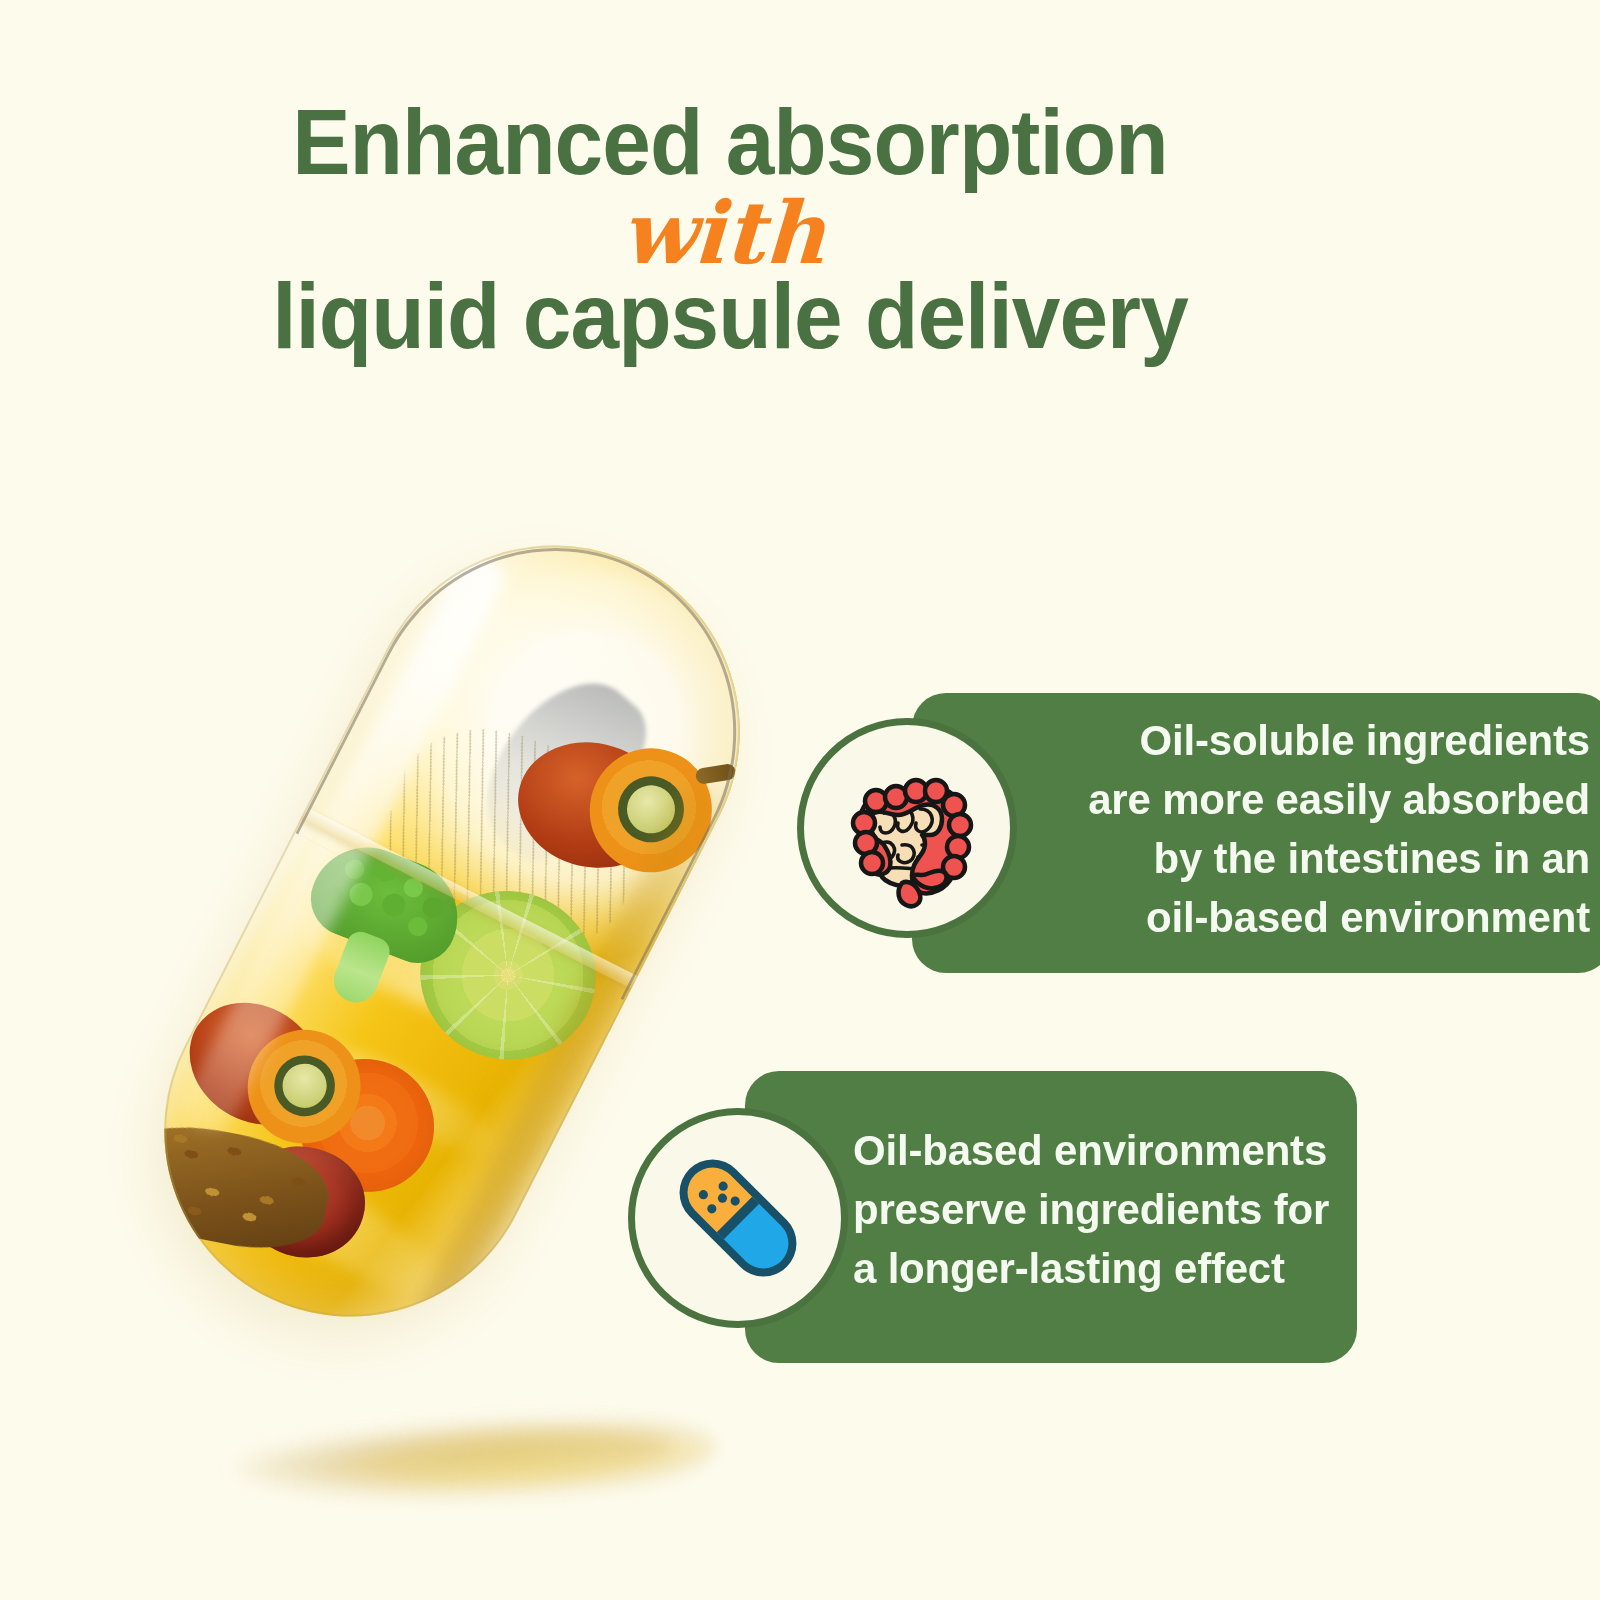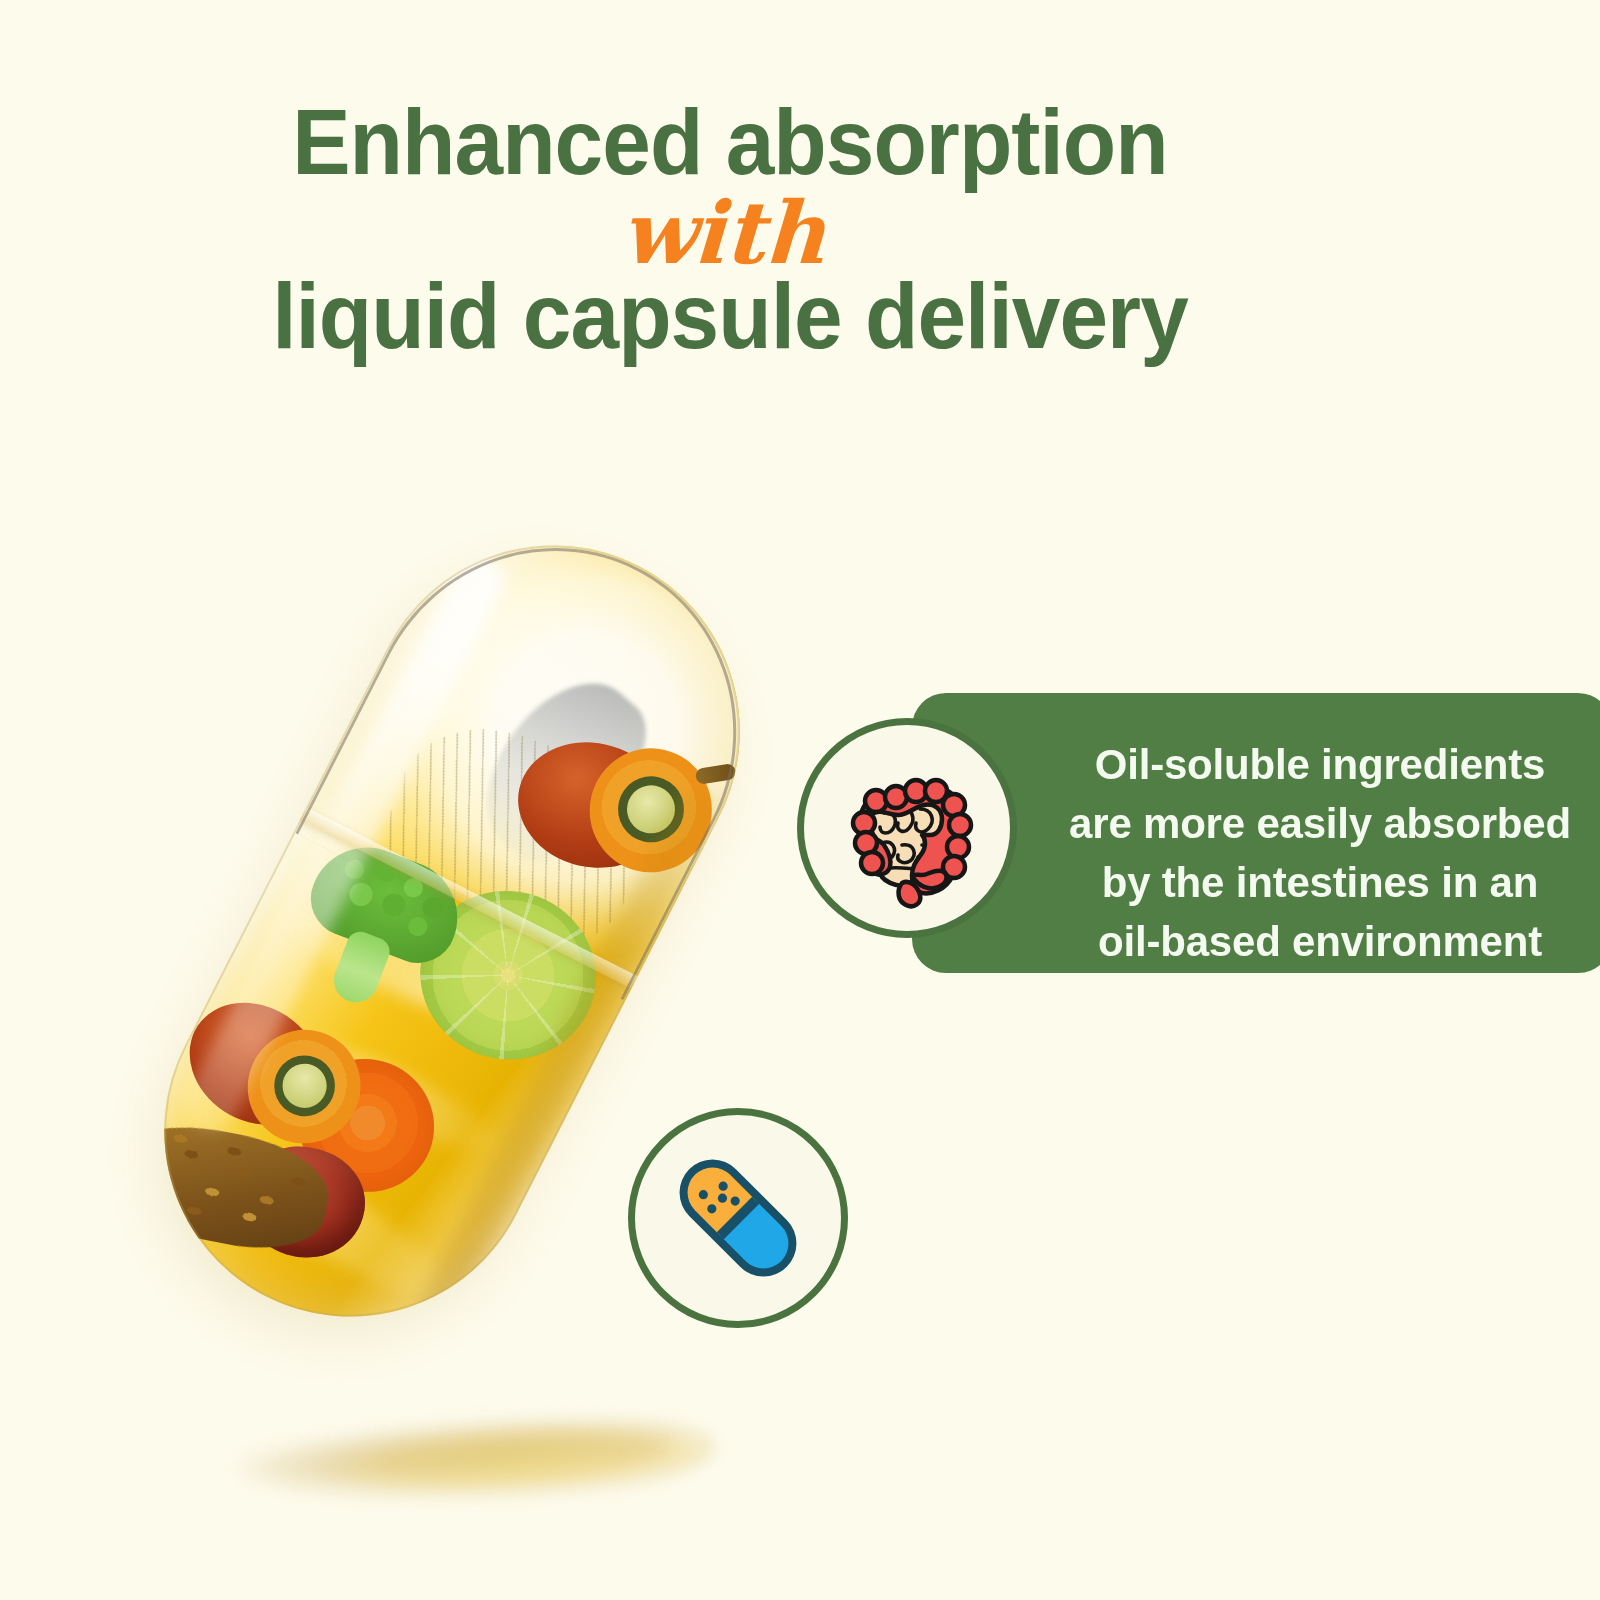--- a/index.html
+++ b/index.html
@@ -387,23 +387,23 @@
   .card-text {
     position: absolute;
     font-weight: bold;
     font-size: 42px;
     line-height: 59px;
     letter-spacing: -0.2px;
     white-space: pre-line;
   }
   #card-1 .card-text {
     left: 138px;
-    top: 42px;
+    top: 18px;
     width: 540px;
-    text-align: center;
+    text-align: right;
   }
   #card-2 .card-text {
     left: 108px;
     top: 50px;
     width: 490px;
     text-align: left;
   }
 
   
   .icon-circle {
@@ -556,20 +556,25 @@
         <circle fill="#EF5350" cx="54" cy="124" r="11"></circle>
 
         <path fill="#EF5350" d="M96 140 C104 150 116 152 124 146 C130 142 130 134 124 132
                  C116 130 110 136 104 136 C98 136 94 134 96 140 Z"></path>
         <path fill="#EF5350" d="M84 144 C78 152 80 162 88 166 C96 170 104 164 102 156
                  C100 148 92 140 84 144 Z"></path>
       </g>
     </svg>
   </div>
 
+  <div class="info-card" id="card-2">
+    <div class="card-text">Oil-based environments
+preserve ingredients for
+a longer-lasting effect</div>
+  </div>
 
   <div class="icon-circle" id="icon-circle-2">
     <svg width="170" height="170" viewBox="0 0 170 170">
       <g transform="rotate(-45 85 85)">
 
         <rect x="52" y="16" width="66" height="138" rx="33" ry="33" fill="#185068"></rect>
 
         <path fill="#FAAF3C" d="M60 85 L60 49 A25 25 0 0 1 85 24 A25 25 0 0 1 110 49 L110 85 Z"></path>
 
         <path fill="#1FA7E8" d="M60 85 L110 85 L110 121 A25 25 0 0 1 85 146 A25 25 0 0 1 60 121 Z"></path>

